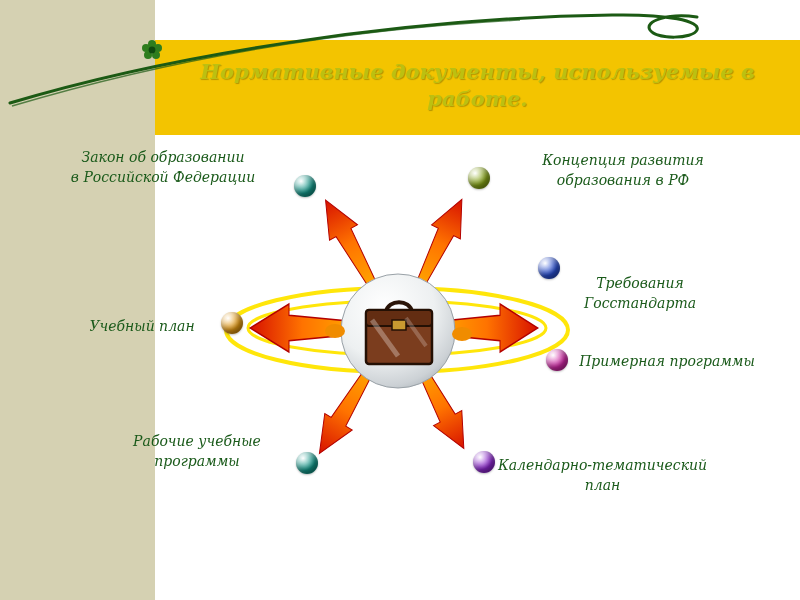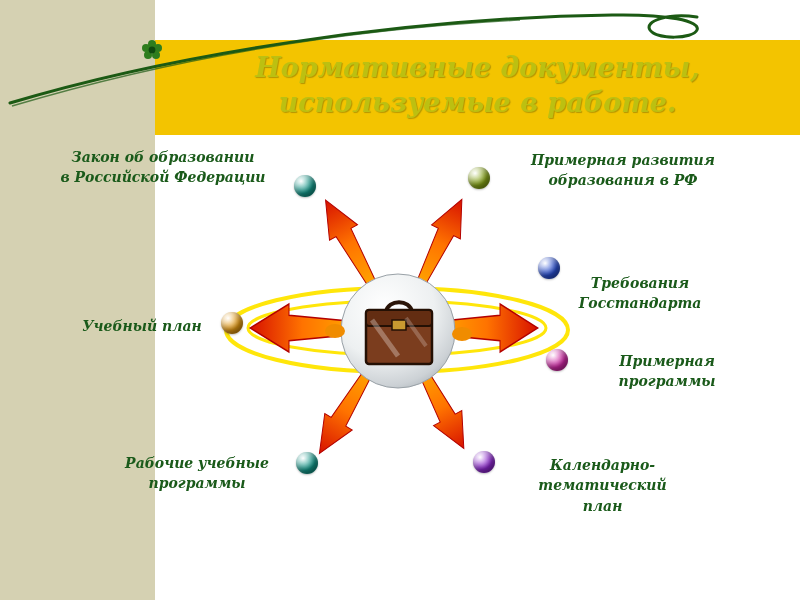--- a/index.html
+++ b/index.html
@@ -1,34 +1,34 @@
 <!DOCTYPE html>
 <html><head>
 <meta charset="utf-8">
 <style>
   *{margin:0;padding:0;box-sizing:border-box}
   html,body{width:800px;height:600px}
   body{position:relative;background:#ffffff;overflow:hidden;font-family:"DejaVu Serif","Liberation Serif",serif}
 
   .strip{position:absolute;left:0;top:0;width:155px;height:600px;background:var(--c,#d5d1b2);z-index:0}
   .banner{position:absolute;left:155px;top:40px;right:0;height:95px;background:var(--c,#f3c400);z-index:1}
-  .title{max-width:580px;margin:0 auto;padding-top:10px;text-align:center;
-         font-style:italic;font-weight:bold;font-size:27px;line-height:1.3;
+  .title{max-width:580px;margin:8px auto;padding-top:10px;text-align:center;
+         font-style:italic;font-weight:bold;font-size:21px;line-height:1.3;
          color:var(--c,#bcc011);text-shadow:1px 1px 1px rgba(90,80,0,.4)}
 
   svg.overlay{position:absolute;left:0;top:0;width:800px;height:600px;z-index:3;pointer-events:none}
 
-  .lbl{position:absolute;z-index:5;color:var(--c,#1a5a1a);font-weight:bold;font-style:italic;
+  .lbl{position:absolute;z-index:5;color:var(--c,#1a5a1a);font-weight:normal;font-style:italic;
        font-size:14px;line-height:1.45;text-align:center;white-space:pre-line}
   .l-law{left:48px;top:147px;width:230px}
   .l-concept{left:528px;top:150px;width:190px}
   .l-gosstandart{left:555px;top:273px;width:170px}
   .l-program{left:572px;top:351px;width:190px}
   .l-curriculum{left:52px;top:316px;width:180px}
-  .l-workprograms{left:107px;top:453px;width:180px}
+  .l-workprograms{left:107px;top:431px;width:180px}
   .l-calendar{left:495px;top:455px;width:215px}
 
   .bullet{position:absolute;z-index:4;width:22px;height:22px;border-radius:50%;
           background:radial-gradient(circle at 32% 28%, #ffffff 0%, var(--c,#888) 58%, var(--c,#888) 100%);
           box-shadow:inset -3px -4px 6px rgba(0,0,0,.5), inset 2px 3px 4px rgba(255,255,255,.45), 0 1px 2px rgba(0,0,0,.25)}
   .b-law{left:294px;top:175px}
   .b-concept{left:468px;top:167px}
   .b-gosstandart{left:538px;top:257px}
   .b-program{left:546px;top:349px}
   .b-curriculum{left:221px;top:312px}
@@ -118,21 +118,21 @@
 <span class="bullet b-law" style="--c: #149A8C;"></span>
 <span class="bullet b-concept" style="--c: #8AA818;"></span>
 <span class="bullet b-gosstandart" style="--c: #2A50D4;"></span>
 <span class="bullet b-program" style="--c: #D428A8;"></span>
 <span class="bullet b-curriculum" style="--c: #E89C14;"></span>
 <span class="bullet b-workprograms" style="--c: #149A8C;"></span>
 <span class="bullet b-calendar" style="--c: #9028D4;"></span>
 
 <div class="lbl l-law" style="--c: #1A5A1A;">Закон об образовании
 в Российской Федерации</div>
-<div class="lbl l-concept" style="--c: #1A5A1A;">Примерная развития
+<div class="lbl l-concept" style="--c: #1A5A1A;">Концепция развития
 образования в РФ</div>
 <div class="lbl l-gosstandart" style="--c: #1A5A1A;">Требования
 Госстандарта</div>
 <div class="lbl l-program" style="--c: #1A5A1A;">Примерная программы</div>
 <div class="lbl l-curriculum" style="--c: #1A5A1A;">Учебный план</div>
 <div class="lbl l-workprograms" style="--c: #1A5A1A;">Рабочие учебные
 программы</div>
 <div class="lbl l-calendar" style="--c: #1A5A1A;">Календарно-тематический
 план</div>
 

